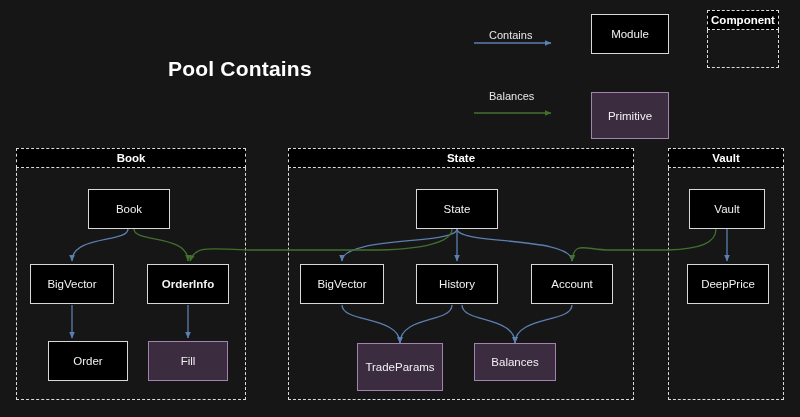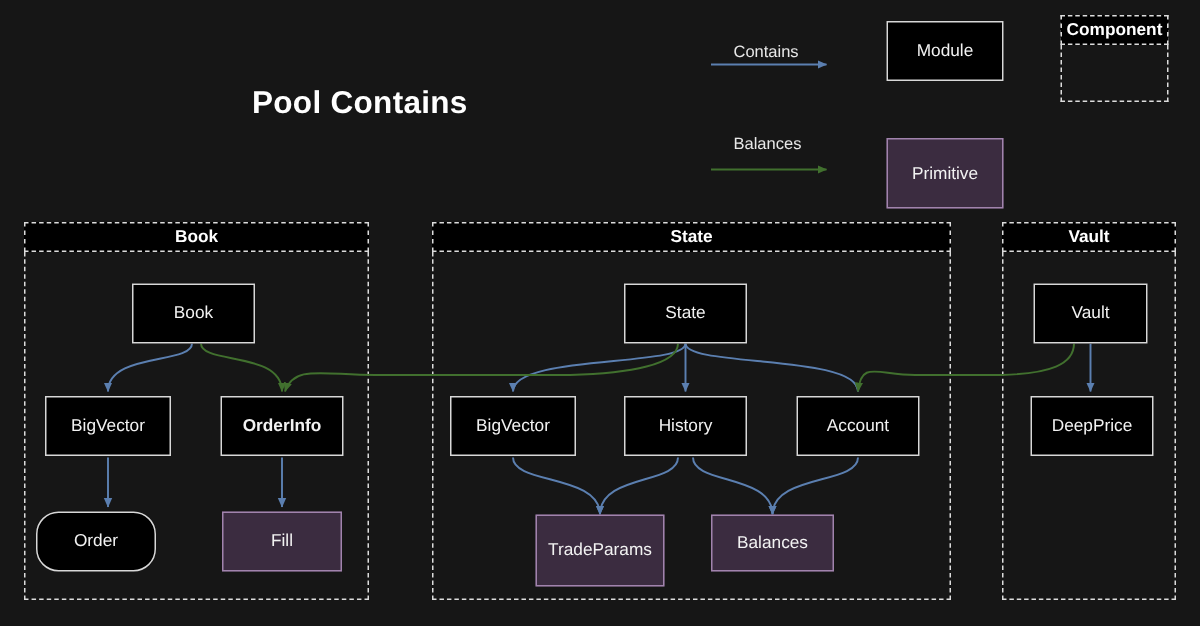--- a/index.html
+++ b/index.html
@@ -161,21 +161,21 @@
     <path d="M134,229 C134,243 188,234 188,261" fill="none" stroke="#41702e" stroke-width="1.3" marker-end="url(#ah-green)"></path>
 
     <path d="M452,229 C452,243 420,249 380,250 L250,250 C215,250 196,243 190,261" fill="none" stroke="#41702e" stroke-width="1.3" marker-end="url(#ah-green)"></path>
 
     <path d="M716,229 C716,243 700,249 668,250 L610,250 C585,250 574,240 572,261" fill="none" stroke="#41702e" stroke-width="1.3" marker-end="url(#ah-green)"></path>
   </svg>
 
   <div class="node" style="left:88px; top:189px; width:82px; height:40px;">Book</div>
   <div class="node" style="left:30px; top:264px; width:84px; height:40px;">BigVector</div>
   <div class="node" style="left:147px; top:264px; width:82px; height:40px;font-weight:bold;">OrderInfo</div>
-  <div class="node" style="left:24px; top:341px; width:80px; height:40px;border-radius:15px;">Order</div>
+  <div class="node" style="left:48px; top:341px; width:80px; height:40px;">Order</div>
   <div class="node primitive" style="left:148px; top:341px; width:80px; height:40px;">Fill</div>
 
   <div class="node" style="left:416px; top:189px; width:82px; height:40px;">State</div>
   <div class="node" style="left:300px; top:264px; width:84px; height:40px;">BigVector</div>
   <div class="node" style="left:416px; top:264px; width:82px; height:40px;">History</div>
   <div class="node" style="left:531px; top:264px; width:82px; height:40px;">Account</div>
   <div class="node primitive" style="left:357px; top:343px; width:86px; height:48px;">TradeParams</div>
   <div class="node primitive" style="left:474px; top:343px; width:82px; height:38px;">Balances</div>
 
   <div class="node" style="left:689px; top:189px; width:76px; height:40px;">Vault</div>

